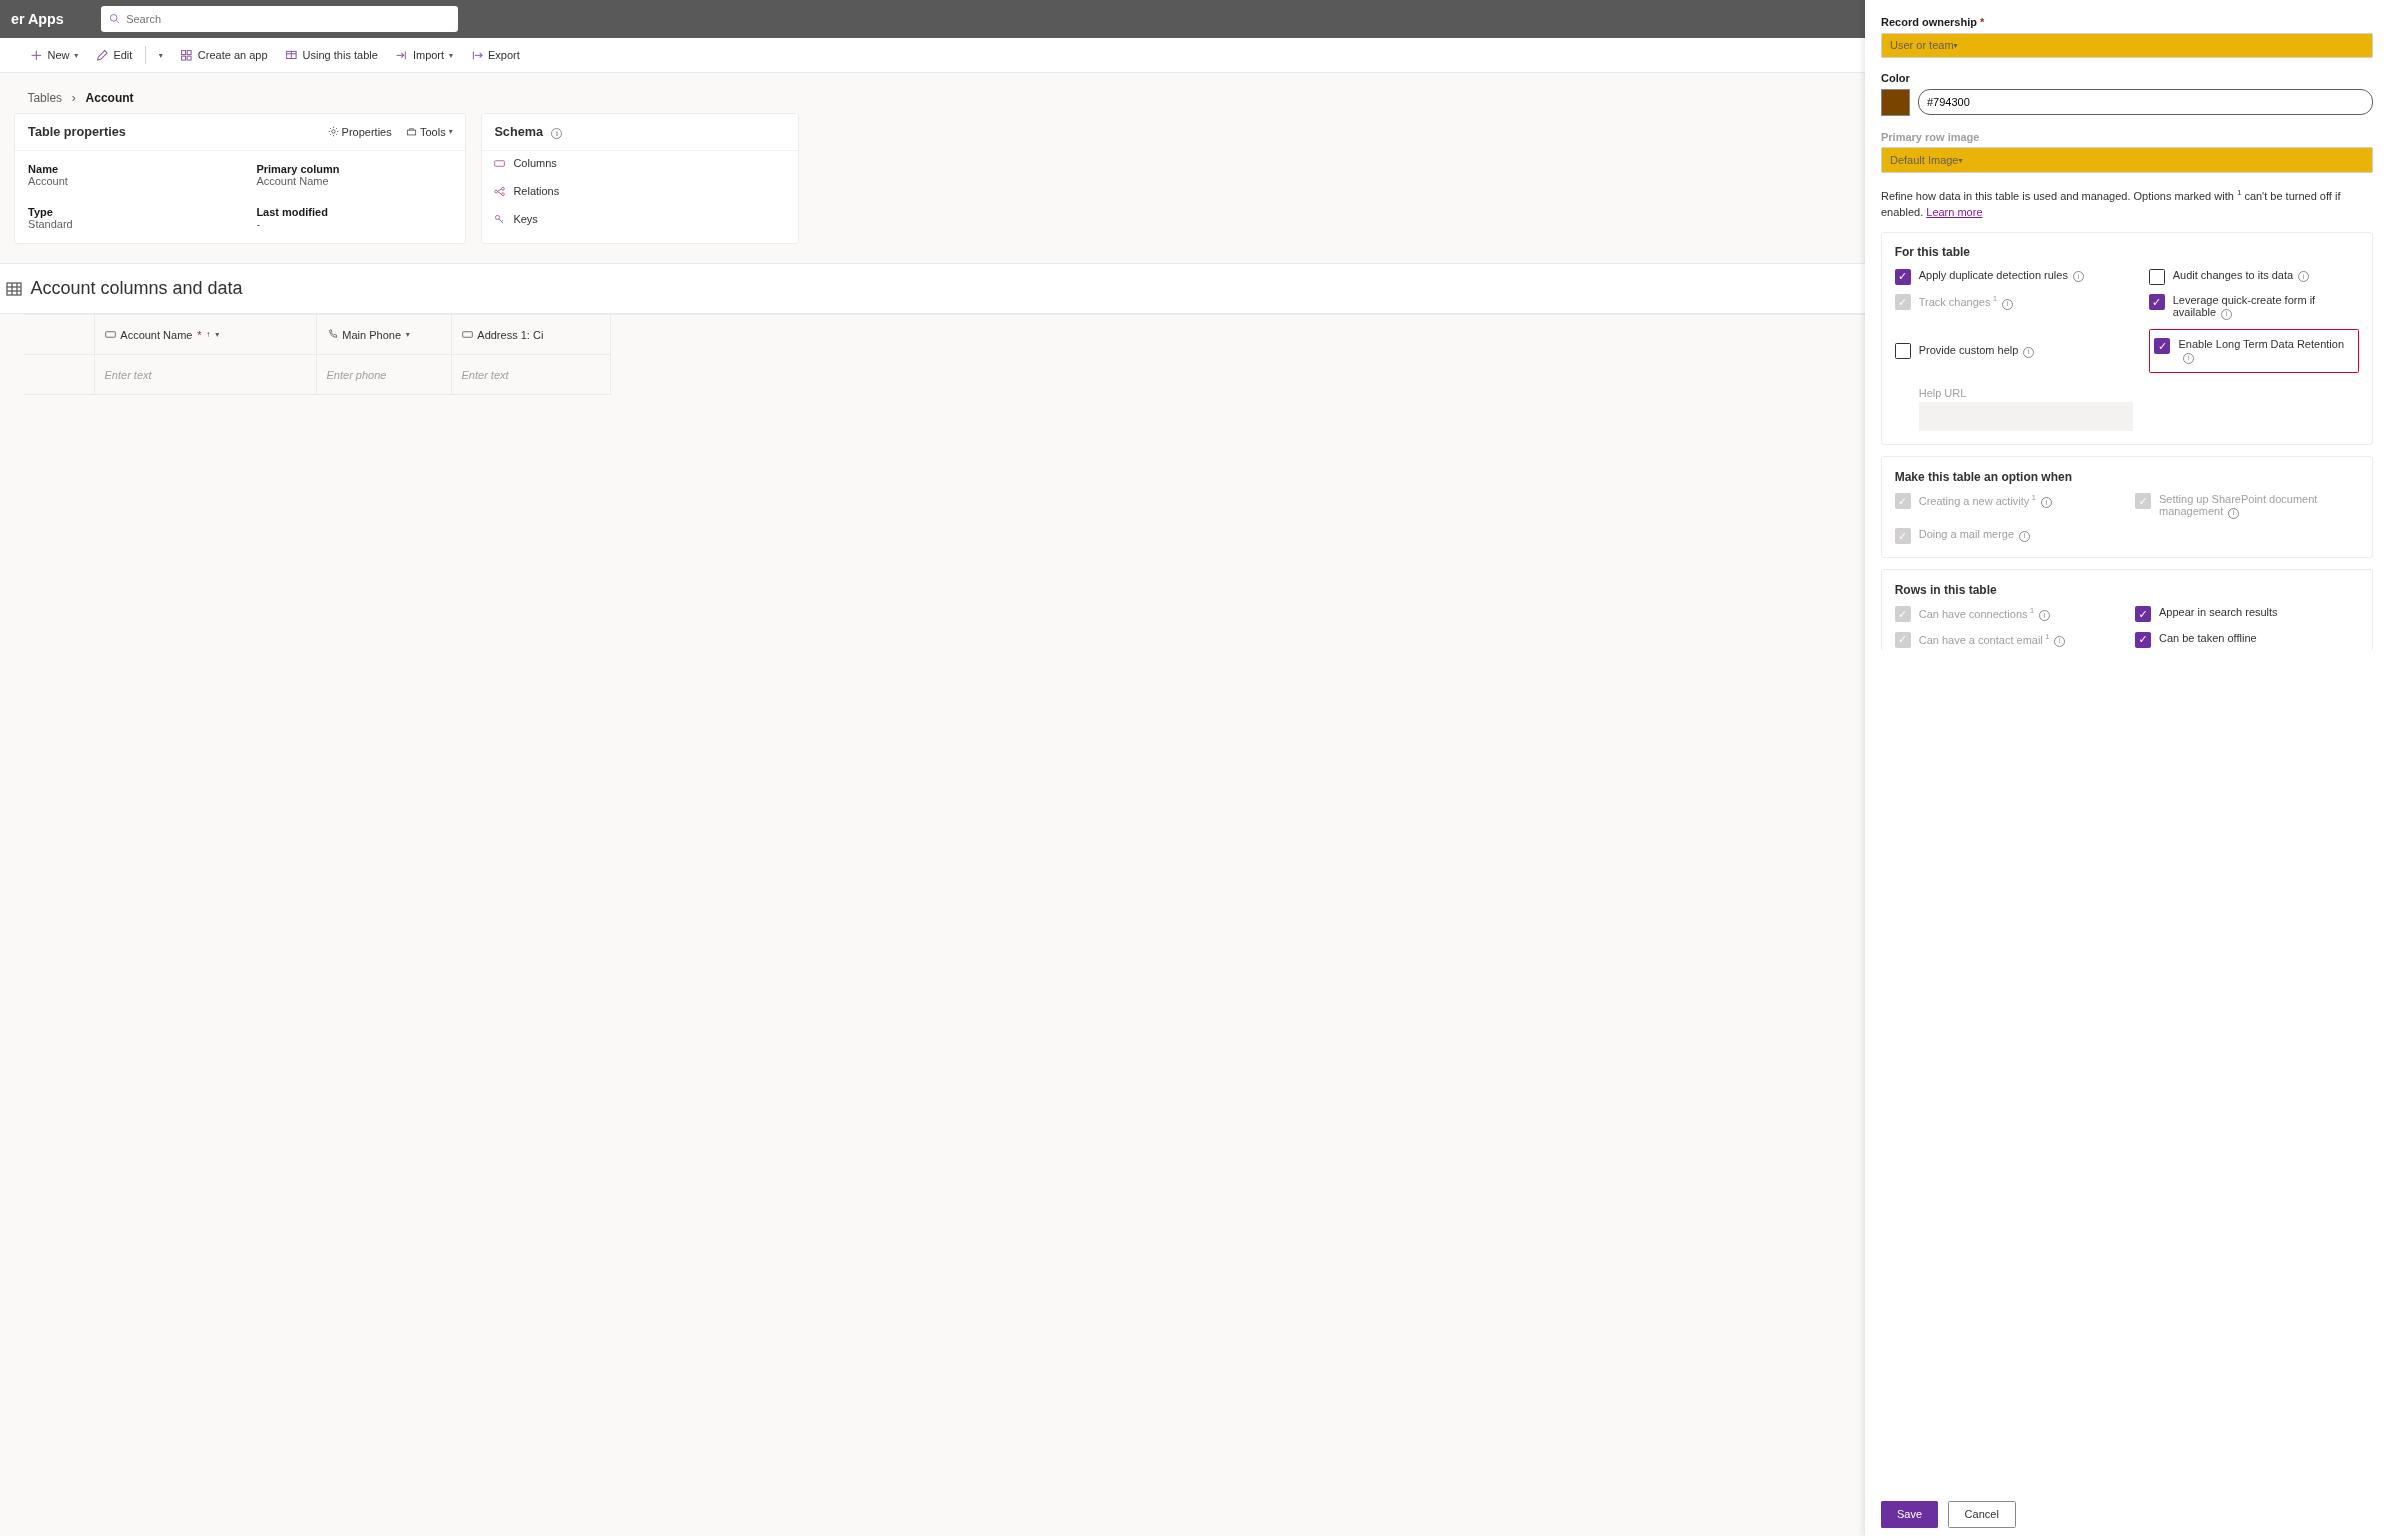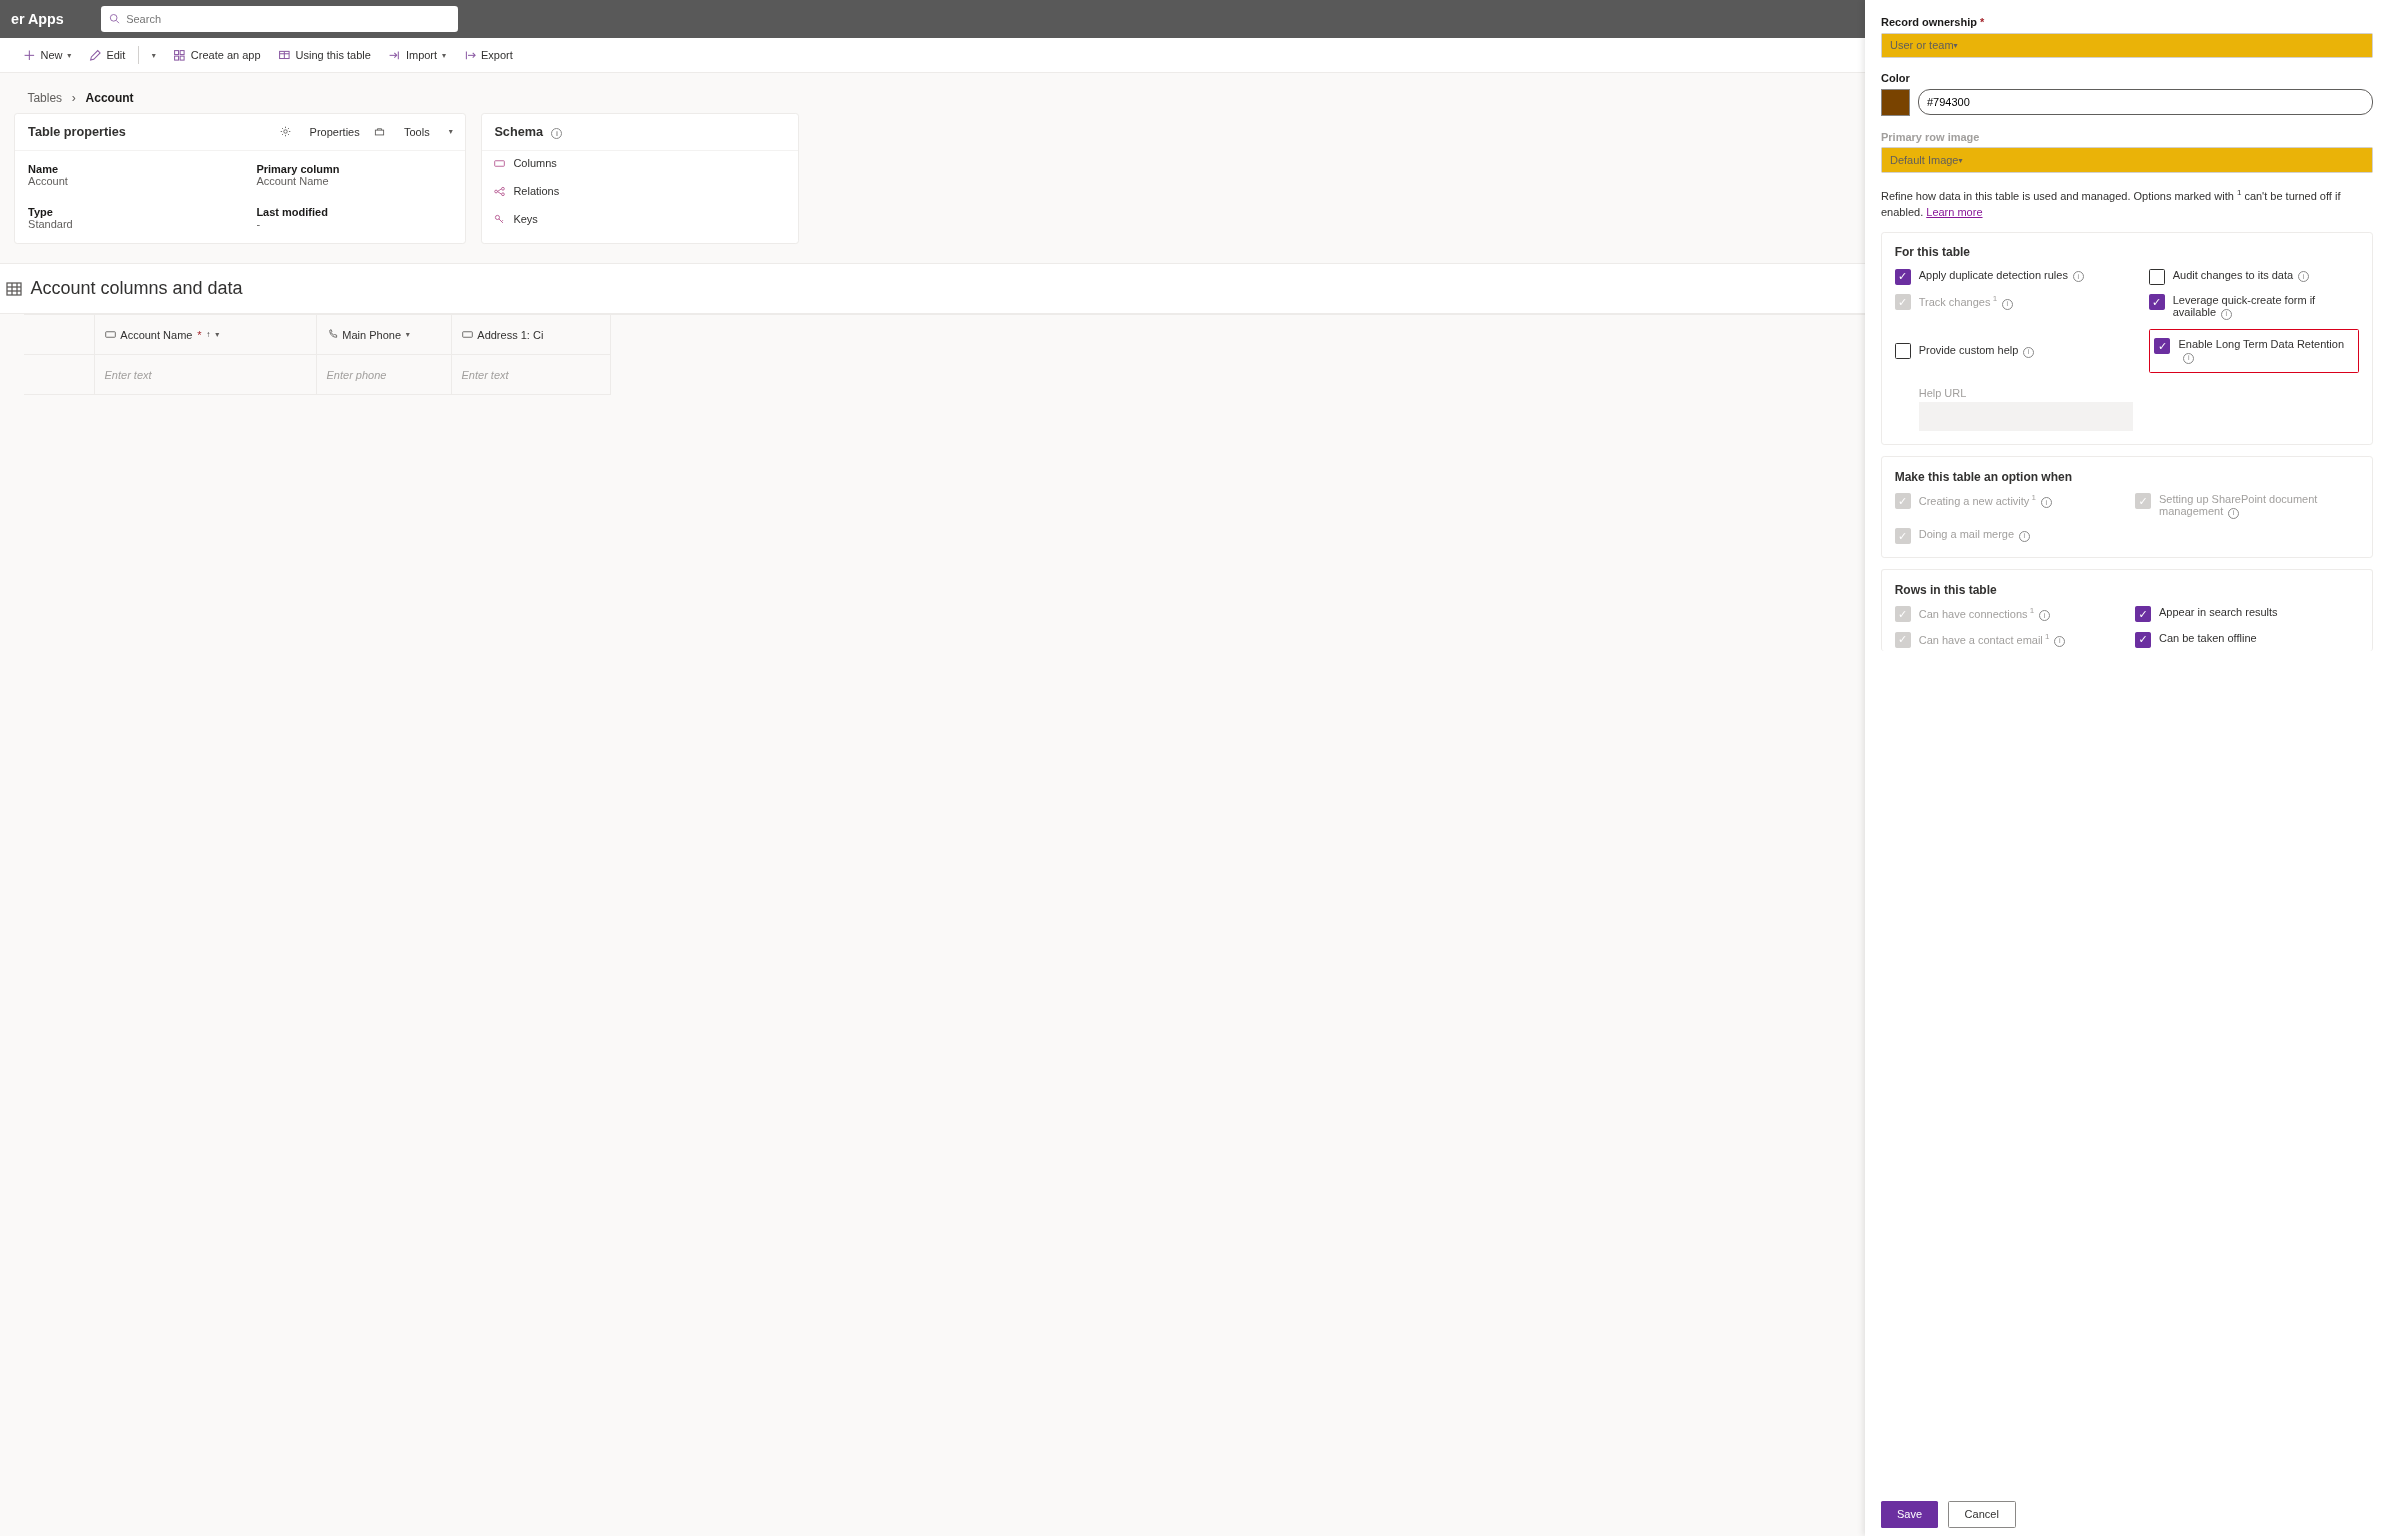--- a/index.html
+++ b/index.html
@@ -6,38 +6,38 @@
   body { font-family: "Segoe UI", Arial, sans-serif; font-size: 11px; color: #323130; background: #faf9f8; overflow: hidden; }
 
   
   .topbar { display:flex; align-items:center; height:38px; background:#595959; color:#fff;gap:20px; }
   .brand { font-size:14.3px; font-weight:600; padding:0 11px; white-space:nowrap; }
   .searchbox-wrap { flex:1; display:flex; align-items:center; padding:0 6.4px; }
   .searchbox { display:flex; align-items:center; background:#fff; border-radius:3.2px; width:357px; height:25.4px; padding:0 8px; }
   .searchbox input { border:none; outline:none; font-size:11px; padding-left:6.4px; width:100%; background:transparent; }
 
   
-  .cmdbar { display:flex; align-items:center; height:35px; background:#fff; border-bottom:0.8px solid #edebe9; padding:0 15px; gap:1.6px; }
+  .cmdbar { display:flex; align-items:center; height:35px; background:#fff; border-bottom:0.8px solid #edebe9; padding:0 22px; gap:1.6px; }
   .cmd { display:flex; align-items:center; gap:4.8px; padding:0 8px; height:29px; font-size:11px; color:#323130; border-radius:1.6px; cursor:pointer; }
   .cmd .chev, .chev { font-size:8px; color:#605e5c; }
   .vsep { width:0.8px; height:17.5px; background:#d2d0ce; margin:0 3.2px; }
 
   
   .crumb-area { padding:17.5px 6.4px 8px 6.4px; }
   .crumb { font-size:12px; color:#605e5c;margin-left:21px; }
   .crumb .here { font-weight:600; color:#1b1a19; }
   .crumb .sep { margin:0 6.4px; }
 
   
   .cards-row { display:flex; gap:14.3px; padding:0 6.4px; }
   .card { background:#fff; border:0.8px solid #edebe9; border-radius:3.2px; }
   .card-hdr { display:flex; align-items:center; justify-content:space-between; padding:11px 12.7px; border-bottom:0.8px solid #f3f2f1; }
   .card-title { font-size:12.7px; font-weight:600; }
   .hdr-actions { display:flex; align-items:center; gap:14.3px; }
-  .link-act { display:flex; align-items:center; gap:19px; color:#323130; font-size:11px; cursor:pointer; }
+  .link-act { display:flex; align-items:center; gap:3px; color:#323130; font-size:11px; cursor:pointer; }
 
   .props-card { width:452px;margin-left:8px; }
   .props-body { display:grid; grid-template-columns:1fr 1fr; gap:19px 32px; padding:12.7px; }
   .lbl { font-size:11px; font-weight:600; color:#1b1a19; }
   .val { font-size:11px; color:#605e5c; }
 
   .schema-card { width:318px; }
   .schema-body { padding:6.4px 12.7px 12.7px 12.7px; display:flex; flex-direction:column; gap:16px; }
   .schema-item { display:flex; align-items:center; gap:8px; font-size:11px; }
 

